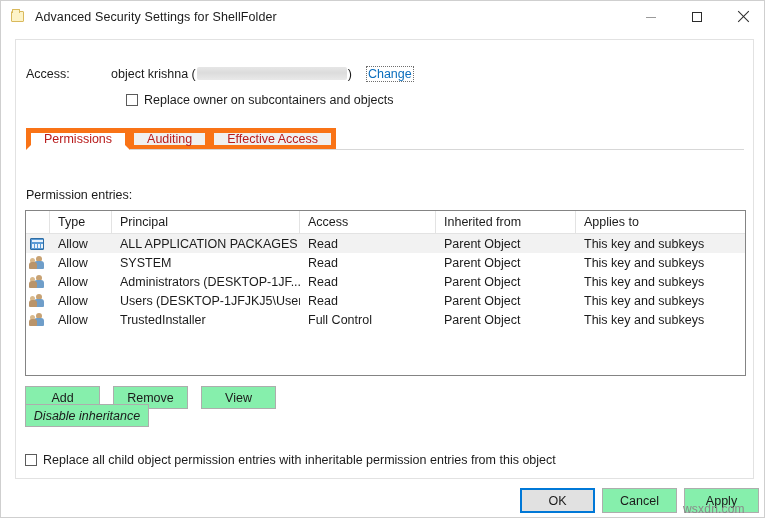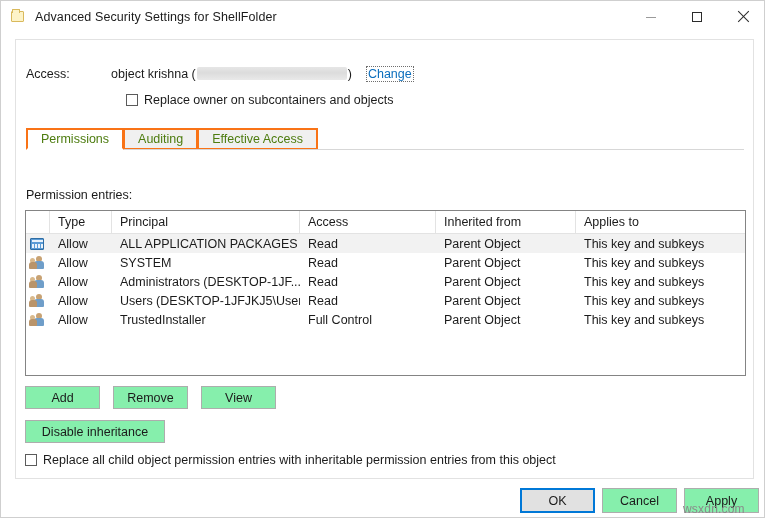--- a/index.html
+++ b/index.html
@@ -112,23 +112,23 @@
   .replace-owner-row { position: absolute; left: 110px; top: 53px; }
 
   
   .tabstrip {
     position: absolute; left: 10px; top: 88px;
     width: 718px; height: 22px;
     display: flex; align-items: flex-end;
   }
   .tab {
     height: 22px; padding: 0 13px;
-    font-size: 12.5px; color: #4d7c0f;
+    font-size: 12.5px; color: #b91c1c;
     display: flex; align-items: center;
-    border: 2px solid #f97316;
+    border: 5px solid #f97316;
     background: #f0f0f0;
     margin-right: -1px;
   }
   .tab.active {
     background: #ffffff;
     border-bottom-color: #ffffff;
     position: relative; z-index: 2;
   }
   .tab-underline {
     position: absolute; left: 10px; top: 109px;
@@ -214,22 +214,23 @@
     height: 23px;
   }
   .btn.focus {
     border: 1px solid #0078d7;
     box-shadow: inset 0 0 0 1px #0078d7;
     background: #e1e1e1;
   }
   .row-btns { position: absolute; left: 9px; top: 346px; display: flex; }
   .row-btns .btn { width: 75px; margin-right: 13px; }
   .btn-disable {
-    position: absolute; left: 9px; top: 380px;
-    width: 140px;
+    position: absolute; left: 9px; top: 364px;
+    width: 124px;
+    font-style: italic;
   }
   .replace-child-row { position: absolute; left: 9px; top: 413px; }
 
   
   .bottom-bar {
     position: absolute; left: 0; top: 484px;
     width: 765px; height: 34px;
   }
   .bottom-bar .btn { position: absolute; width: 75px; height: 25px; top: 3px; }
   .btn-ok { left: 519px; }

